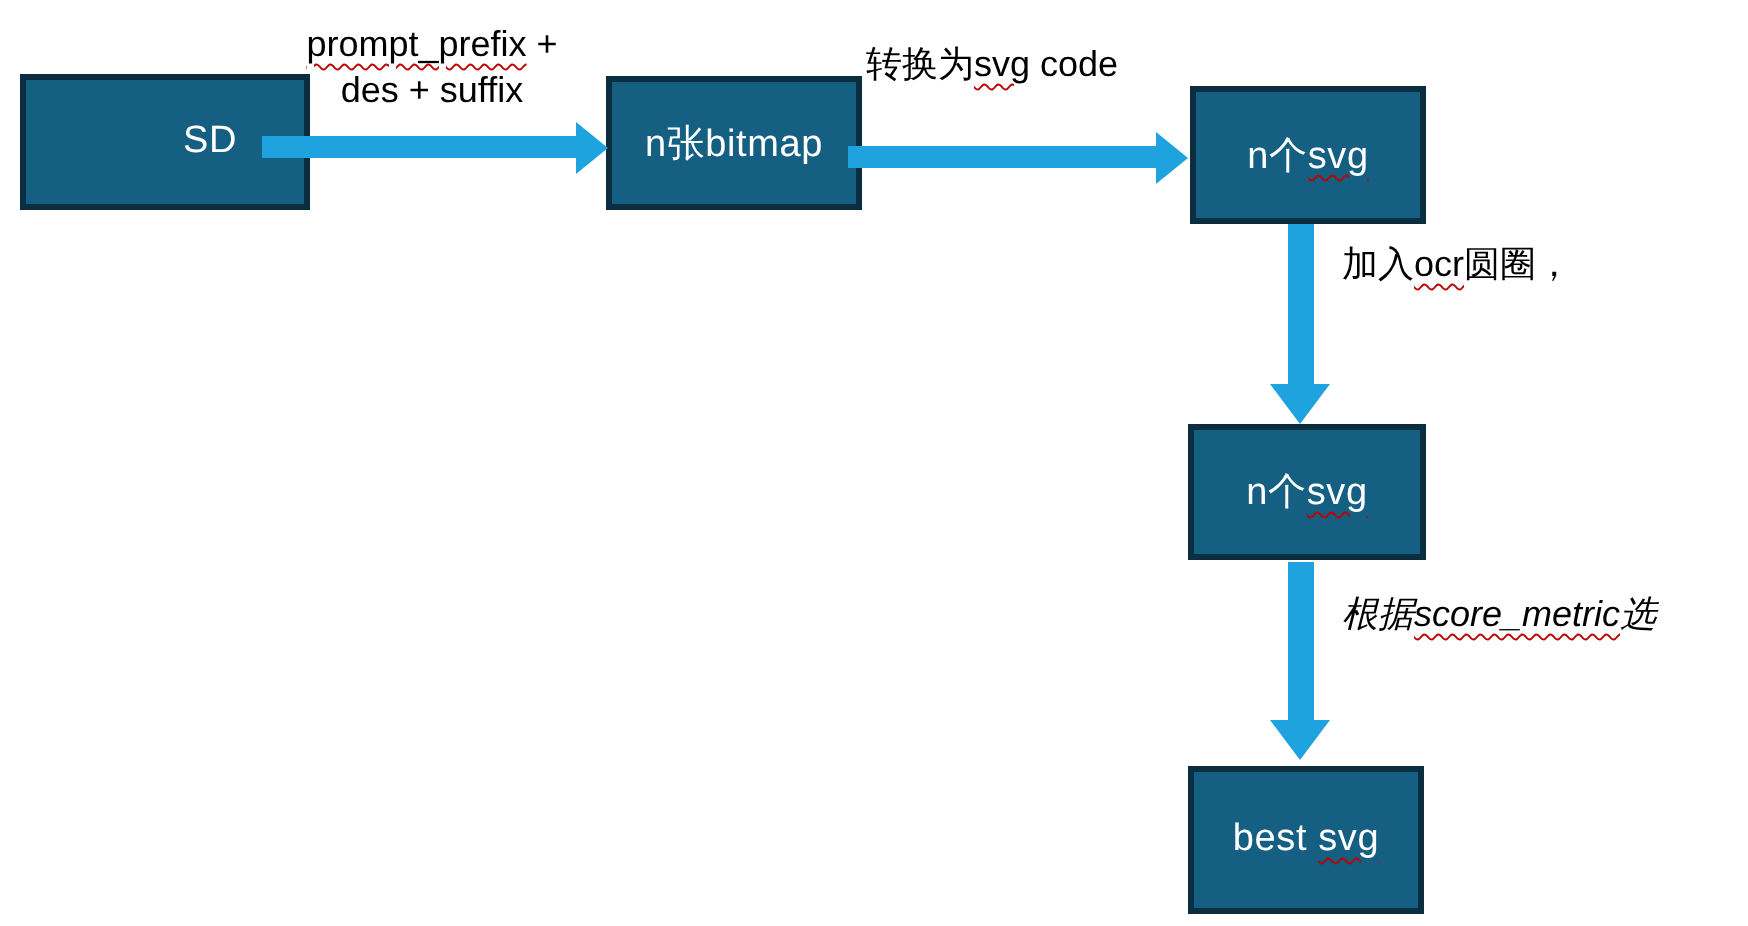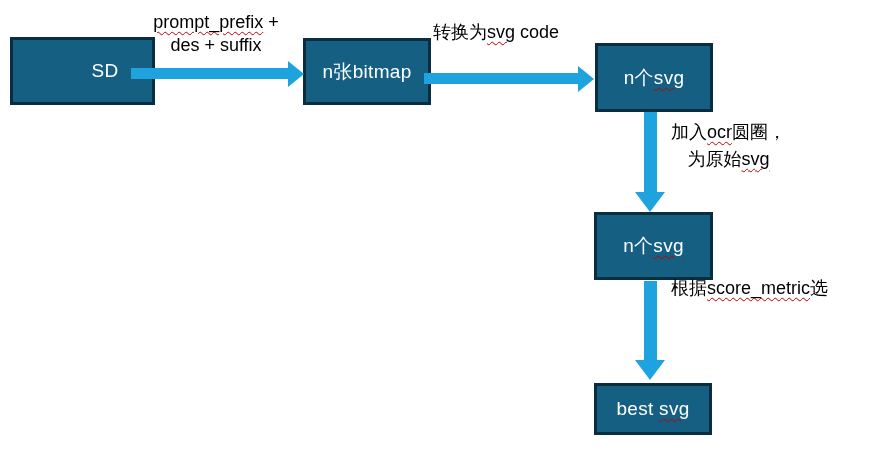--- a/index.html
+++ b/index.html
@@ -26,21 +26,21 @@
     align-items: center;
     justify-content: center;
     font-size: 19px;
     letter-spacing: 0.3px;
     white-space: pre;
   }
   #box-sd     { left: 10px;  top: 37px;  width: 145px; height: 68px; padding-left: 45px; }
   #box-bitmap { left: 303px; top: 38px;  width: 128px; height: 67px; }
   #box-svg1   { left: 595px; top: 43px;  width: 118px; height: 69px; }
   #box-svg2   { left: 594px; top: 212px; width: 119px; height: 68px; }
-  #box-best   { left: 594px; top: 383px; width: 118px; height: 52px; }
+  #box-best   { left: 594px; top: 383px; width: 118px; height: 74px; }
 
   
   .shaft {
     position: absolute;
     background: var(--arrow, #1fa3de);
   }
   .head {
     position: absolute;
     width: 0;
     height: 0;
@@ -67,21 +67,21 @@
   
   .elabel {
     position: absolute;
     color: var(--label-text, #000000);
     font-size: 18px;
     white-space: pre;
   }
   #label-prompt  { left: 140px; top: 11px;  width: 152px; text-align: center; line-height: 23px; }
   #label-convert { left: 433px; top: 20px;  line-height: 24px; }
   #label-ocr     { left: 671px; top: 119px; line-height: 27px; text-align: center; }
-  #label-score   { left: 671px; top: 275px; line-height: 27px; }
+  #label-score   { left: 671px; top: 294px; line-height: 27px; font-style: italic; }
 
   
   .squiggly {
     text-decoration-line: underline;
     text-decoration-style: wavy;
     text-decoration-color: var(--misspell, #c00000);
     text-decoration-thickness: 1px;
     text-underline-offset: 3px;
   }
 </style>
@@ -108,16 +108,16 @@
     <div class="shaft" id="arrow3-shaft"></div>
     <div class="head down" id="arrow3-head"></div>
   </div>
   <div>
     <div class="shaft" id="arrow4-shaft"></div>
     <div class="head down" id="arrow4-head"></div>
   </div>
 
   <div class="elabel" id="label-convert"><div><span>转换为</span><span class="squiggly">svg</span><span> code</span></div></div>
   <div class="elabel" id="label-prompt"><div><span class="squiggly">prompt_prefix</span><span> +</span></div><div><span>des + suffix</span></div></div>
-  <div class="elabel" id="label-ocr"><div><span>加入</span><span class="squiggly">ocr</span><span>圆圈，</span></div><div><span>为原始</span><span class="squiggly">svg</span></div></div>
+  <div class="elabel" id="label-ocr"><div><span>加入</span><span class="squiggly">ocr</span><span>圆圈，</span></div></div>
   <div class="elabel" id="label-score"><div><span>根据</span><span class="squiggly">score_metric</span><span>选</span></div></div>
 
 </div>
 
 </body></html>

